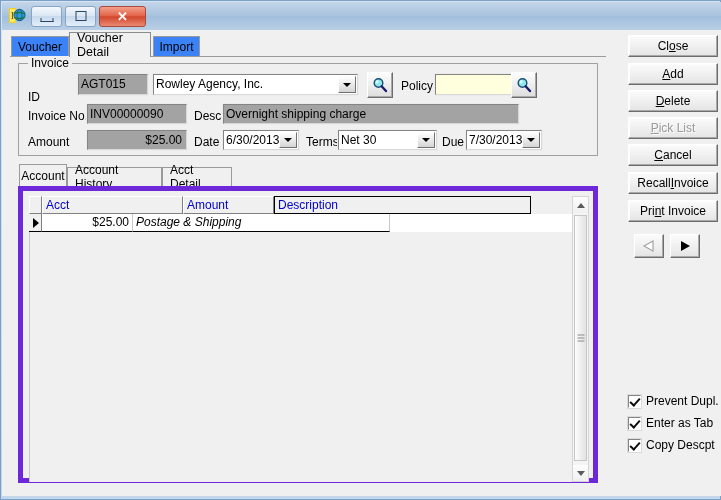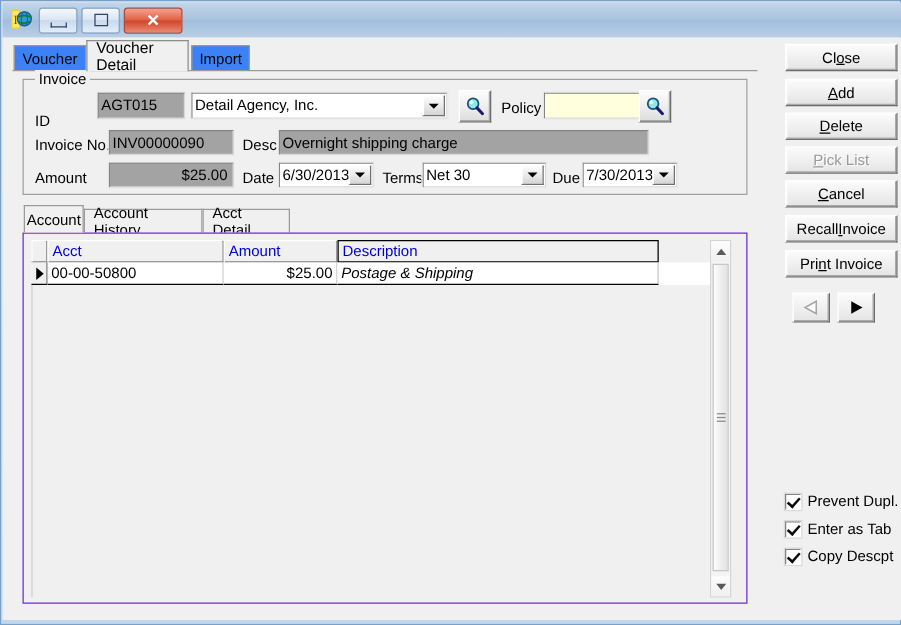--- a/index.html
+++ b/index.html
@@ -163,21 +163,21 @@
     display: flex; align-items: center; justify-content: center;
     font-size: 12px; padding: 0 7px; box-sizing: border-box;
   }
   .inner-tab.active { height: 22px; z-index: 4; }
 
   
   .gridwrap {
     position: absolute; left: 8px; top: 129px;
     width: 580px; height: 297px;
     background: #f0f0f0;
-    border: 1px solid #6d28d9;
+    border: 5px solid #6d28d9;
     box-sizing: border-box;
   }
   .grid {
     position: absolute; left: 6px; top: 5px;
     width: 560px; height: 286px;
     background: #f0f0f0;
     box-sizing: border-box;
   }
   .grid-inner {
     position: absolute; left: 0; top: 0; width: 543px; height: 286px;
@@ -351,21 +351,21 @@
     </div>
 
     <div class="tabbody">
 
       <div class="groupbox">
         <div class="group-title">Invoice</div>
 
         <div class="lbl" style="left:9px; top:26px;">ID</div>
         <div class="tbox" style="left:59px; top:10px; width:70px; height:21px;">AGT015</div>
         <div class="combo" style="left:134px; top:10px; width:205px; height:21px;">
-          <span>Detail Agency, Inc.</span>
+          <span>Rowley Agency, Inc.</span>
           <span class="arrow"></span>
         </div>
         <div class="mag-btn" style="left:348px; top:8px;">
           <svg width="16" height="16" viewBox="0 0 16 16">
             <circle cx="6.5" cy="6" r="4.3" fill="#8fe7e7" stroke="#1b4f7a" stroke-width="1.4"></circle>
             <circle cx="5.2" cy="4.8" r="1.6" fill="#d8fbfb"></circle>
             <line x1="9.6" y1="9.3" x2="14" y2="14" stroke="#1a1a6e" stroke-width="2.4" stroke-linecap="round"></line>
           </svg>
         </div>
         <div class="lbl" style="left:382px; top:15px;">Policy</div>
@@ -422,21 +422,20 @@
 
             <div class="ghead">
               <div class="corner-cell"></div>
               <div class="hc" style="width:141px;">Acct</div>
               <div class="hc" style="width:91px;">Amount</div>
               <div class="hc sel" style="width:257px;">Description</div>
             </div>
 
             <div class="grow">
               <div class="ind-cell"></div>
-              <div class="gc" style="width:141px;">00-00-50800</div>
               <div class="gc right" style="width:91px;">$25.00</div>
               <div class="gc" style="width:257px;font-style:italic;">Postage &amp; Shipping</div>
             </div>
           </div>
 
           <div class="vscroll">
             <div class="sb-btn up">
               <span class="tri-up"></span>
             </div>
             <div class="sb-thumb">

